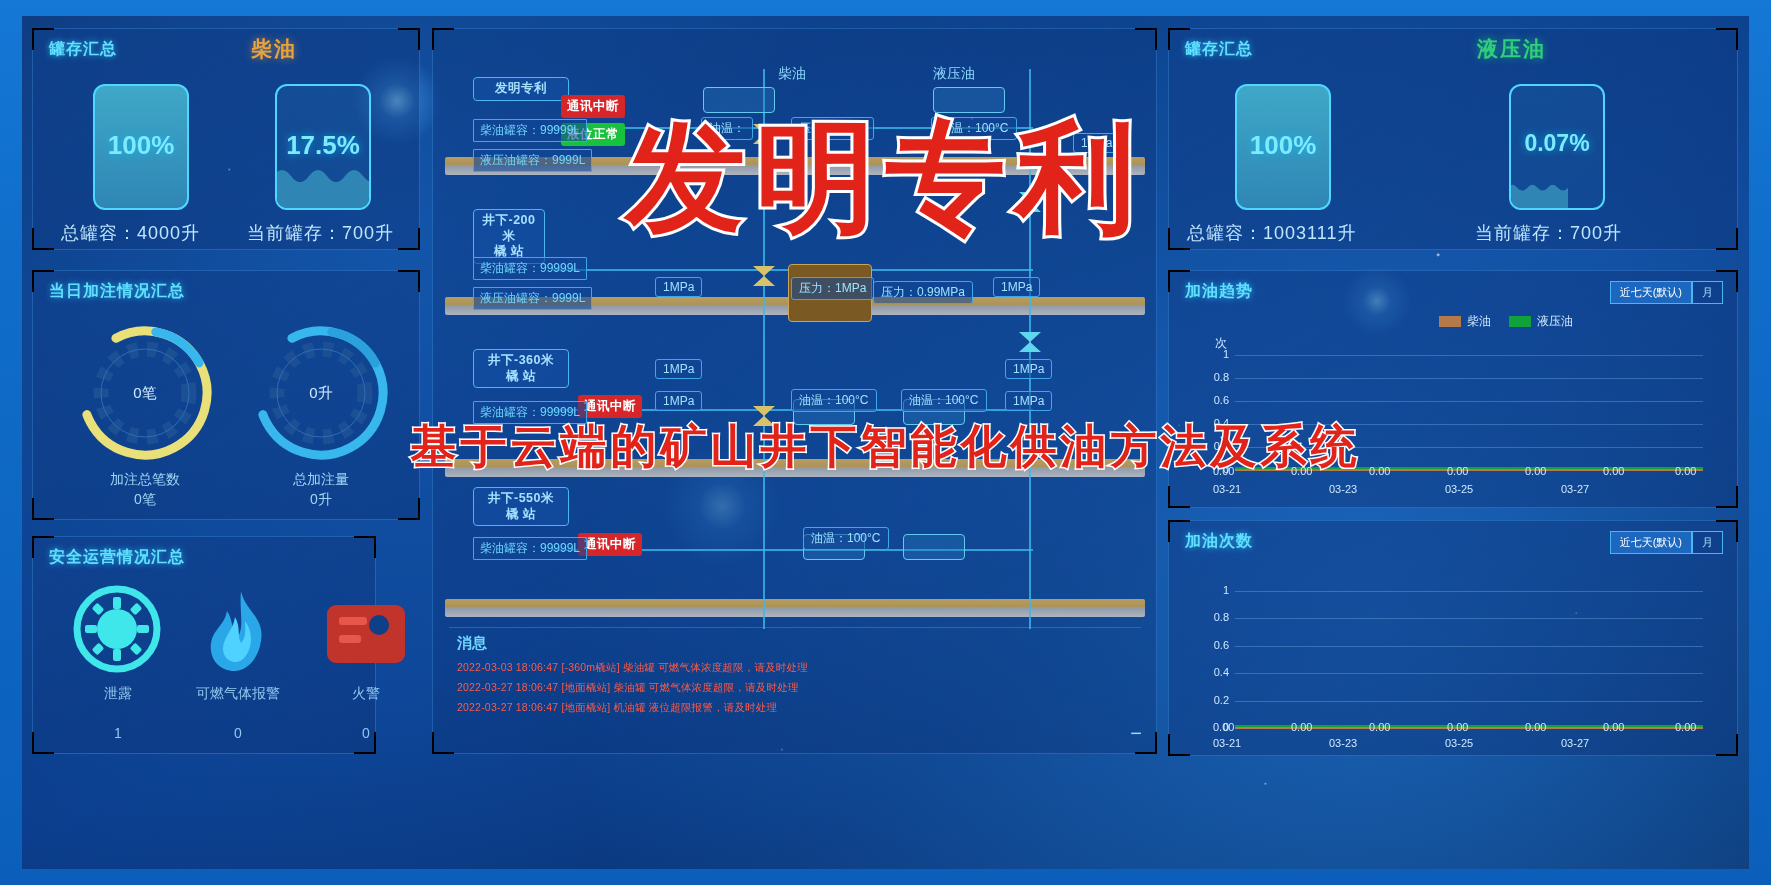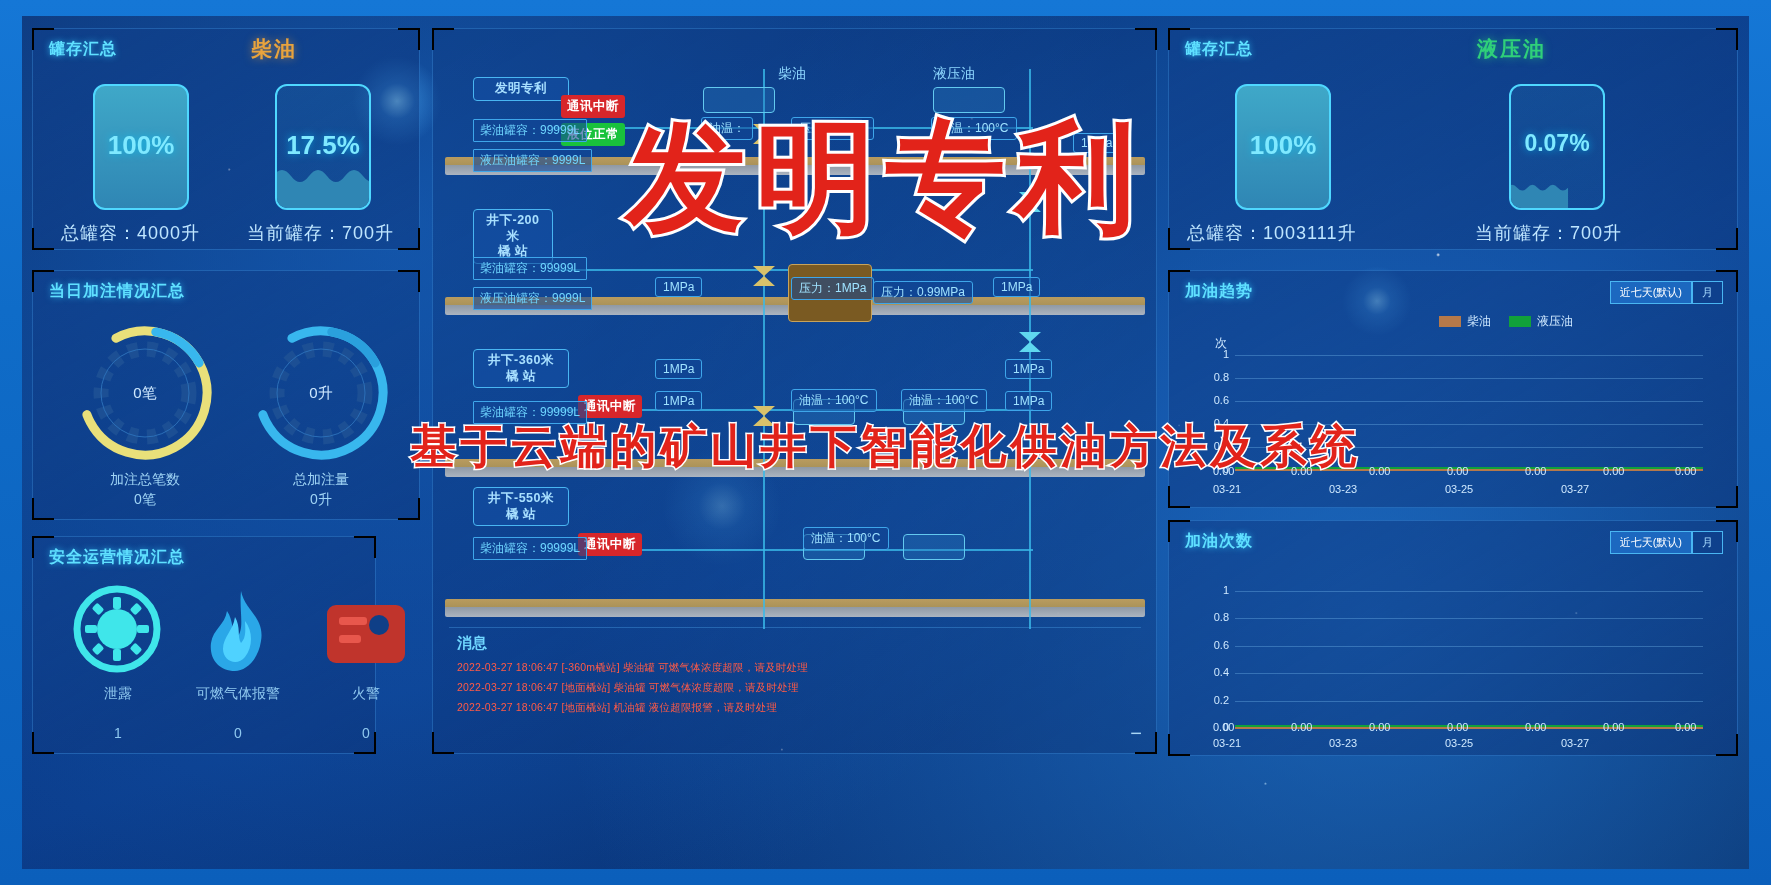--- a/index.html
+++ b/index.html
@@ -261,21 +261,21 @@
     <div class="pipe-h" style="left:120px;top:240px;width:480px;"></div>
     <div class="pipe-h" style="left:120px;top:380px;width:480px;"></div>
     <div class="pipe-h" style="left:120px;top:520px;width:480px;"></div>
 
     <div class="station-box" style="left:40px;top:48px;width:96px;">发明专利</div>
     <div class="badge red" style="left:128px;top:30px;">通讯中断</div>
     <div class="badge green" style="left:128px;top:58px;">液位正常</div>
     <div class="tagbox" style="left:40px;top:90px;">柴油罐容：99999L</div>
     <div class="tagbox" style="left:40px;top:120px;">液压油罐容：9999L</div>
 
-    <div class="station-box" style="left:40px;top:180px;width:80px;">井下-200米
+    <div class="station-box" style="left:40px;top:180px;width:72px;">井下-200米
 橇  站</div>
     <div class="tagbox" style="left:40px;top:228px;">柴油罐容：99999L</div>
     <div class="tagbox" style="left:40px;top:258px;">液压油罐容：9999L</div>
 
     <div class="station-box" style="left:40px;top:320px;width:96px;">井下-360米
 橇  站</div>
     <div class="badge red" style="left:145px;top:330px;">通讯中断</div>
     <div class="tagbox" style="left:40px;top:372px;">柴油罐容：99999L</div>
 
     <div class="station-box" style="left:40px;top:458px;width:96px;">井下-550米
@@ -322,21 +322,21 @@
     <svg style="position:absolute;left:584px;top:160px;width:26px;height:26px;" viewBox="0 0 26 26">
           <path d="M2 3 L24 3 L13 13 Z M2 23 L24 23 L13 13 Z" fill="#5fd8ef"></path>
         </svg>
     <svg style="position:absolute;left:584px;top:300px;width:26px;height:26px;" viewBox="0 0 26 26">
           <path d="M2 3 L24 3 L13 13 Z M2 23 L24 23 L13 13 Z" fill="#5fd8ef"></path>
         </svg>
 
     <div style="position:absolute;left:16px;top:598px;width:692px;height:118px;border-top:1px solid rgba(80,170,240,.35);">
       <div style="position:absolute;left:8px;top:6px;font-size:15px;font-weight:bold;color:#6fd6ff;">消息</div>
       <div style="position:absolute;left:8px;top:30px;">
-        <div class="log-line">2022-03-27 18:06:47 [-360m橇站] 柴油罐 可燃气体浓度超限，请及时处理</div>
+        <div class="log-line">2022-03-03 18:06:47 [-360m橇站] 柴油罐 可燃气体浓度超限，请及时处理</div>
         <div class="log-line">2022-03-27 18:06:47 [地面橇站] 柴油罐 可燃气体浓度超限，请及时处理</div>
         <div class="log-line">2022-03-27 18:06:47 [地面橇站] 机油罐 液位超限报警，请及时处理</div>
       </div>
     </div>
     <div class="minus" style="right:14px;bottom:8px;">−</div>
   </div>
 
   <div class="panel" style="left:1146px;top:12px;width:570px;height:222px;">
     <span class="corner c-tl"></span>
     <span class="corner c-tr"></span>

